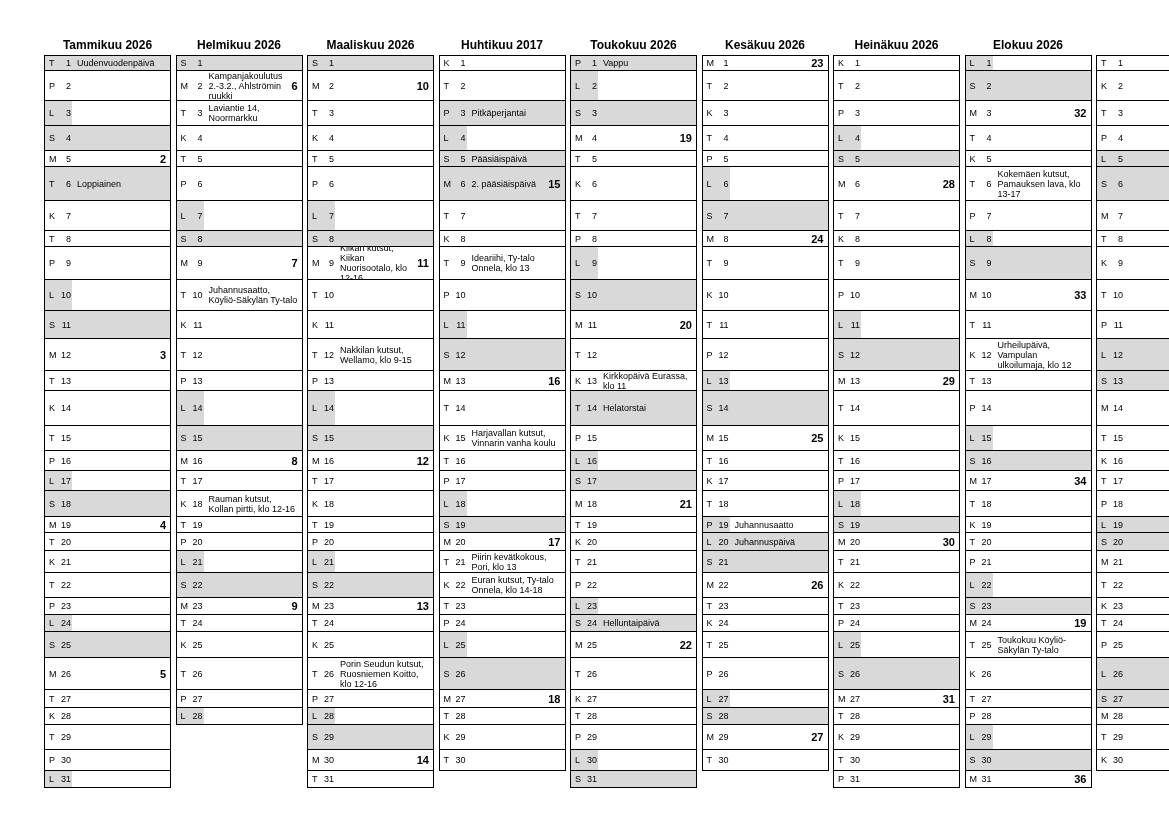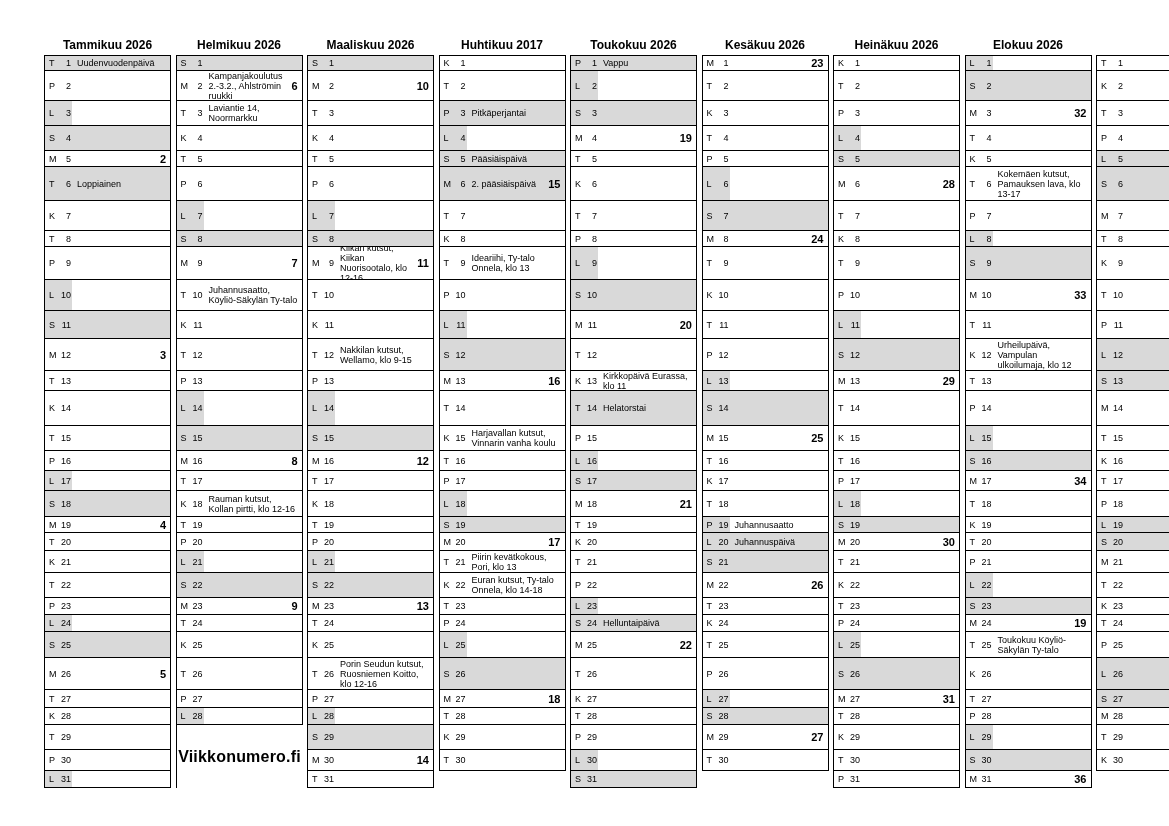--- a/index.html
+++ b/index.html
@@ -407,23 +407,20 @@
           <span class="wd">P</span>
           <span class="num">27</span>
         </span>
       </div>
       <div class="cell sl" style="grid-area: 29 / 2;">
         <span class="dl">
           <span class="wd">L</span>
           <span class="num">28</span>
         </span>
       </div>
-      <div class="footer-cell" style="grid-area: 30 / 2 / 33;">
-        <span>Viikkonumero.fi</span>
-      </div>
       <div class="month-title" style="grid-area: 1 / 3;">Maaliskuu 2026</div>
       <div class="cell top sf" style="grid-area: 2 / 3;">
         <span class="dl">
           <span class="wd">S</span>
           <span class="num">1</span>
         </span>
       </div>
       <div class="cell" style="grid-area: 3 / 3;">
         <span class="dl">
           <span class="wd">M</span>

